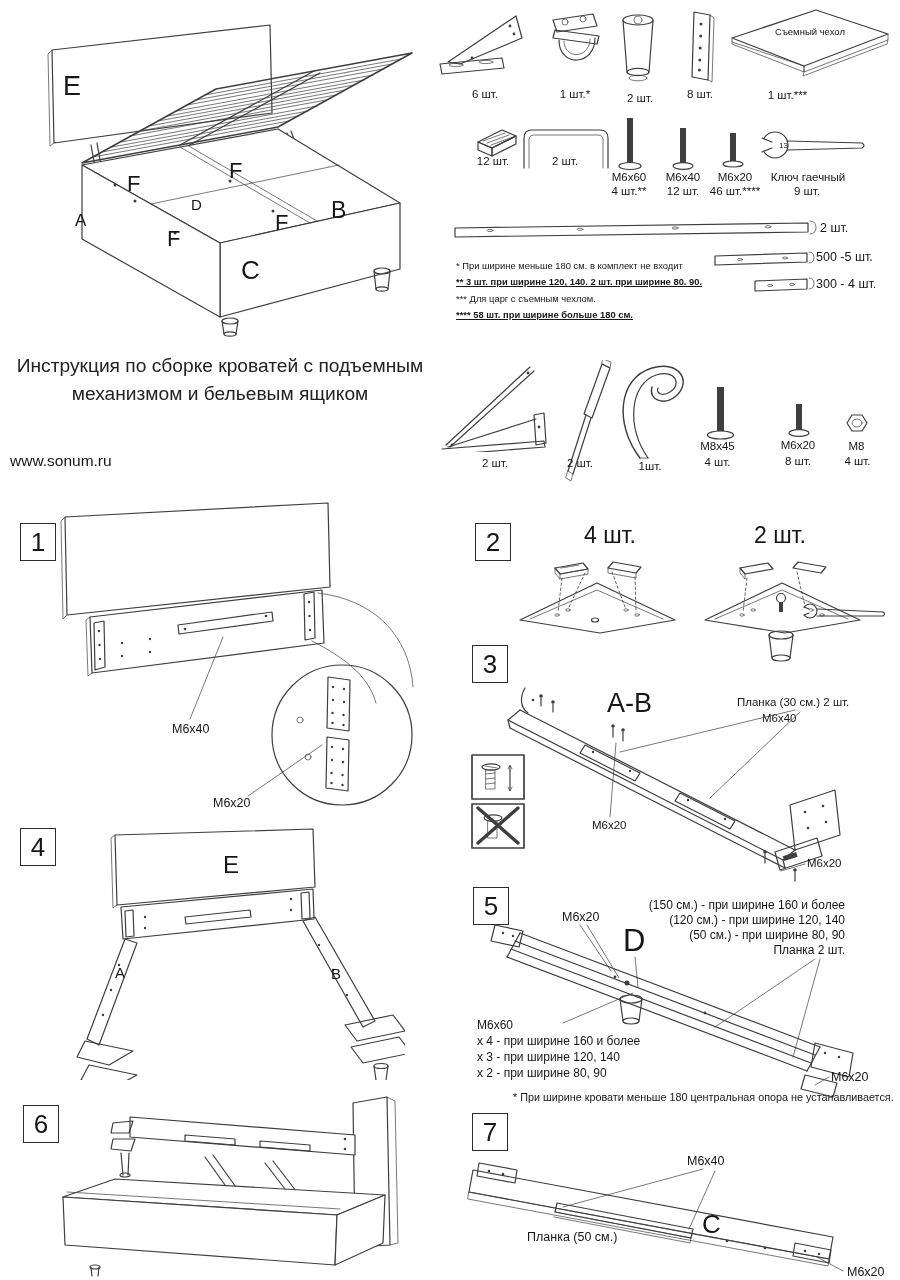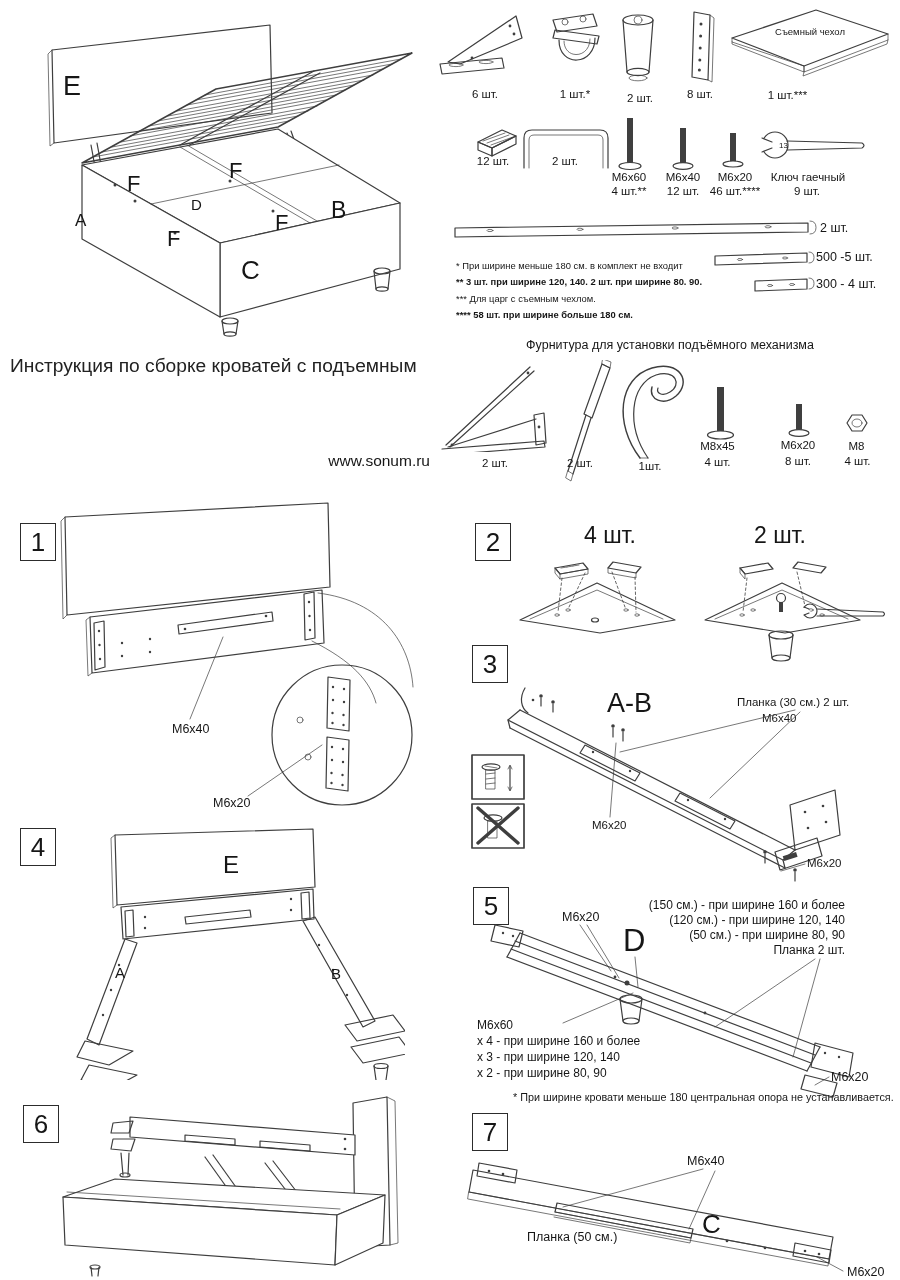--- a/index.html
+++ b/index.html
@@ -1,27 +1,27 @@
 <!DOCTYPE html>
 <html><head>
 <meta charset="utf-8">
 <style>
   html,body { margin:0; padding:0; background:#fff; }
   .page { position:relative; width:900px; height:1280px; background:#ffffff;
           font-family:"Liberation Sans", sans-serif; color:#161616; overflow:hidden; }
   .abs { position:absolute; }
   .qty { font-size:11.5px; text-align:center; white-space:nowrap; }
   .note { font-size:9.4px; white-space:nowrap; }
-  .note.b { font-weight:bold; }
+  .note.b { font-weight:bold;text-decoration:underline; }
   .bigqty { font-size:23px; text-align:center; white-space:nowrap; }
   .railqty { font-size:12.5px; white-space:nowrap; }
   .stepbox { width:34px; height:36px; border:1.7px solid #2c2c2c; display:flex;
              align-items:center; justify-content:center; font-size:26px; background:#fff; }
-  .title { font-size:19.2px; text-align:left; line-height:1.45; color:#222; }
-  .site { font-size:15.5px; text-align:right; }
+  .title { font-size:19.2px; text-align:center; line-height:1.45; color:#222; }
+  .site { font-size:15.5px; text-align:left; }
   .ftitle { font-size:12.5px; text-align:center; }
   svg { display:block; }
   .s  { stroke:#3e3e3e; fill:none; stroke-width:1.2; stroke-linecap:round; stroke-linejoin:round; }
   .sw { stroke:#3e3e3e; fill:#ffffff; stroke-width:1.2; stroke-linejoin:round; }
   .thin { stroke-width:0.7; }
   .th2 { stroke-width:1.7; }
   .dk { fill:#3f3f3f; stroke:none; }
   .dot { fill:#3e3e3e; stroke:none; }
   .dash { stroke-dasharray:2.5 2.5; stroke-width:0.8; }
   svg text { font-family:"Liberation Sans", sans-serif; fill:#161616; stroke:none; }
@@ -215,21 +215,20 @@
   </svg>
   <div class="abs railqty" style="left:820px;top:221px">2 шт.</div>
   <div class="abs railqty" style="left:816px;top:250px">500 -5 шт.</div>
   <div class="abs railqty" style="left:816px;top:277px">300 - 4 шт.</div>
 
   <div class="abs note" style="left:456px;top:260px">* При ширине меньше 180 см. в комплект не входит</div>
   <div class="abs note b" style="left:456px;top:276px">** 3 шт. при ширине  120, 140. 2 шт. при ширине 80. 90.</div>
   <div class="abs note" style="left:456px;top:293px">*** Для царг с съемным чехлом.</div>
   <div class="abs note b" style="left:456px;top:309px">**** 58 шт. при ширине больше 180 см.</div>
 
-  <div class="abs ftitle" style="left:450px;top:338px;width:440px">Фурнитура для установки подъёмного механизма</div>
 
   <svg class="abs" style="left:438px;top:357px" width="115" height="95" viewBox="0 0 115 95">
     <path class="s" d="M4,92 L106,84 L107,90 L5,98"></path>
     <line class="s" x1="8" y1="88" x2="92" y2="10"></line>
     <line class="s" x1="12" y1="90" x2="96" y2="14"></line>
     <line class="s" x1="10" y1="90" x2="98" y2="62"></line>
     <path class="s" d="M96,58 L106,56 L108,86 L98,88 Z"></path>
     <circle class="dot" cx="90" cy="16" r="1.4"></circle>
     <circle class="dot" cx="14" cy="88" r="1.4"></circle>
     <circle class="dot" cx="101" cy="70" r="1.4"></circle>
@@ -268,20 +267,21 @@
 
   <svg class="abs" style="left:843px;top:410px" width="28" height="26" viewBox="0 0 28 26">
     <polygon class="s" points="4,13 9,5 19,5 24,13 19,21 9,21"></polygon>
     <ellipse class="s thin" cx="14" cy="13" rx="5" ry="4"></ellipse>
   </svg>
   <div class="abs qty" style="left:834px;top:440px;width:45px">M8</div>
   <div class="abs qty" style="left:830px;top:455px;width:55px">4 шт.</div>
 
   <div class="abs title" style="left:10px;top:352px;width:420px">
     <div>Инструкция по сборке кроватей с подъемным</div>
+    <div>механизмом и бельевым ящиком</div>
   </div>
   <div class="abs site" style="left:10px;top:452px;width:420px">www.sonum.ru</div>
 
   <div class="abs stepbox" style="left:20px;top:523px">
       <span>1</span>
     </div>
   <div class="abs stepbox" style="left:475px;top:523px">
       <span>2</span>
     </div>
   <div class="abs stepbox" style="left:472px;top:645px">

